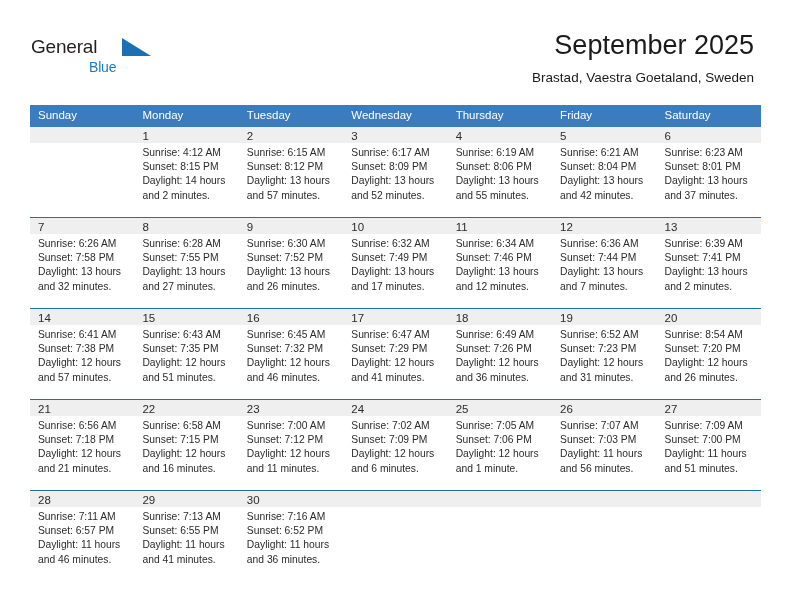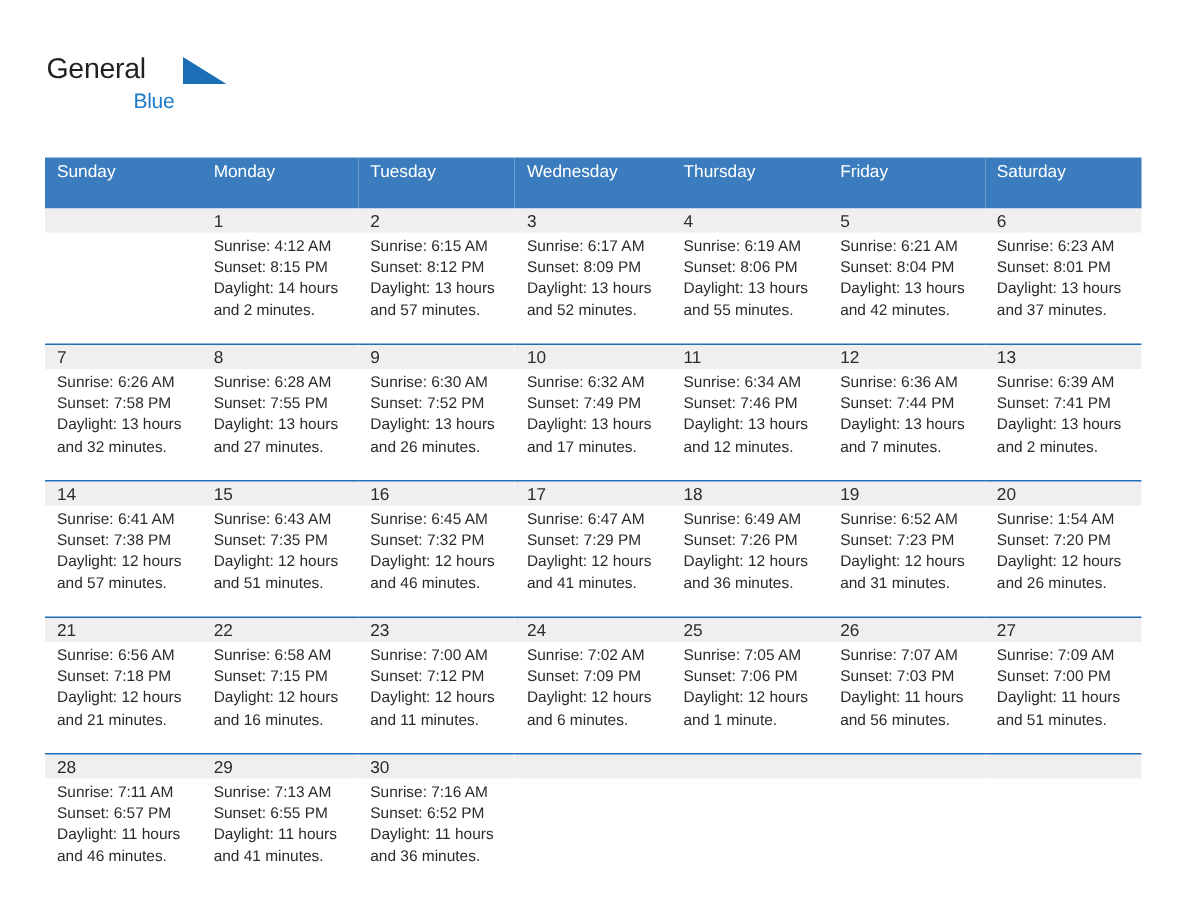--- a/index.html
+++ b/index.html
@@ -96,21 +96,21 @@
     table-layout: fixed;
   }
   .calendar col { width: 104.43px; }
 
   .calendar thead th {
     background: #3a7cbd;
     color: #ffffff;
     font-size: 11.5px;
     font-weight: normal;
     text-align: left;
-    padding: 4px 0 17px 8px;
+    padding: 4px 0 5px 8px;
     height: 10px;
     line-height: 13px;
   }
 
   .week-row > td {
     vertical-align: top;
     padding: 0;
     border-top: 1.2px solid #1f6fb5;
     height: 90px;
   }
@@ -149,20 +149,24 @@
 <div class="page">
 
   <div class="header">
 
     <div class="logo">
       <span class="logo-general">General</span>
       <span class="logo-triangle"></span>
       <span class="logo-blue">Blue</span>
     </div>
 
+    <div class="title-block">
+      <h1 class="cal-title">September 2025</h1>
+      <div class="cal-subtitle">Brastad, Vaestra Goetaland, Sweden</div>
+    </div>
 
   </div>
 
   <table class="calendar">
     <colgroup>
       <col>
         <col>
         <col>
         <col>
         <col>
@@ -397,21 +401,21 @@
                 <div>Sunset: 7:23 PM</div>
                 <div>Daylight: 12 hours</div>
                 <div>and 31 minutes.</div>
               </div>
             </div>
           </td>
           <td>
             <div class="cell">
               <div class="daynum">20</div>
               <div class="details">
-                <div>Sunrise: 1:54 AM</div>
+                <div>Sunrise: 8:54 AM</div>
                 <div>Sunset: 7:20 PM</div>
                 <div>Daylight: 12 hours</div>
                 <div>and 26 minutes.</div>
               </div>
             </div>
           </td>
         </tr>
         <tr class="week-row">
           <td>
             <div class="cell">

